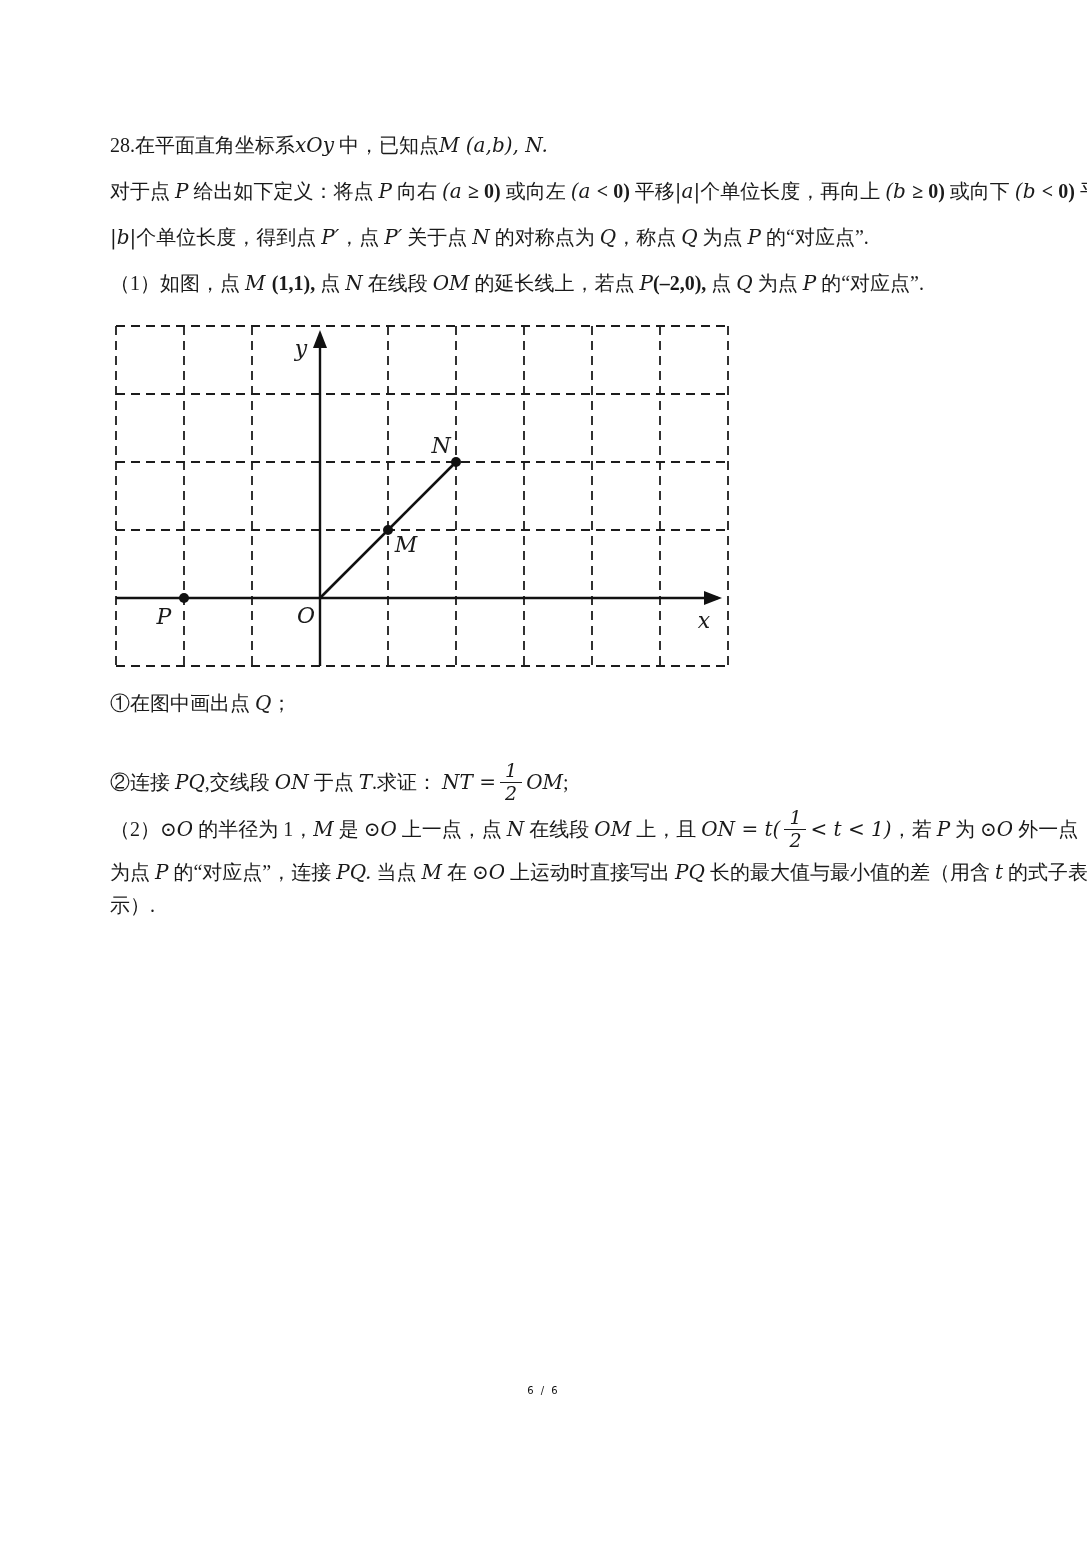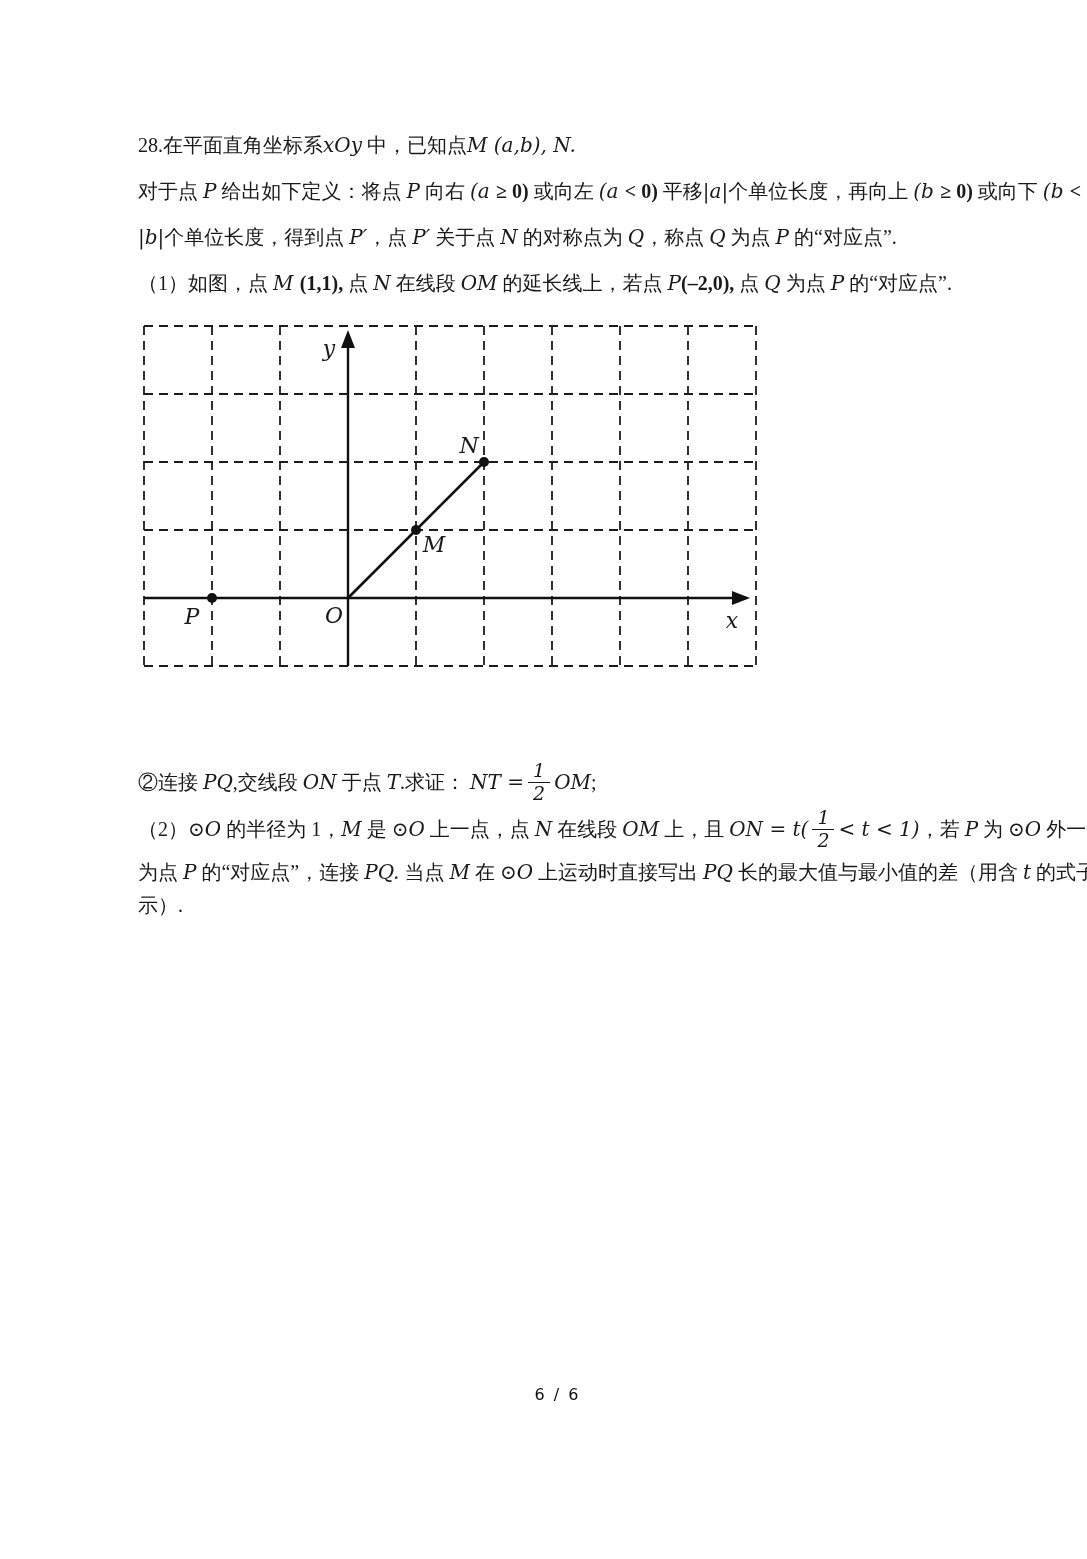--- a/index.html
+++ b/index.html
@@ -2,21 +2,21 @@
 <html><head>
 <meta charset="utf-8">
 <style>
   * { margin:0; padding:0; box-sizing:border-box; }
   html,body { background:#fff; }
   body {
     width:1087px; height:1559px; position:relative;
     font-family:"Liberation Serif","DejaVu Serif",serif;
     color:#1a1a1a;
   }
-  .page { position:absolute; inset:0; background:#fff;margin-left:28px; }
+  .page { position:absolute; inset:0; background:#fff; }
   .line {
     position:absolute; left:110px; right:60px;
     font-size:20px; line-height:27px; white-space:nowrap;
     overflow:visible;
   }
   .cn { font-style:normal; }
   .mi { font-style:italic; font-family:"DejaVu Serif","Liberation Serif",serif; }
   .mb { font-weight:bold; font-style:normal; }
   .frac {
     display:inline-block; vertical-align:middle; text-align:center;
@@ -26,21 +26,21 @@
   .frac .num { display:block; padding:0 5px 1px 5px; border-bottom:1.7px solid #1a1a1a; }
   .frac .den { display:block; padding-top:1px; }
   .figure-wrap { position:absolute; left:116px; top:326px; width:612px; height:341px; }
   svg text {
     font-family:"DejaVu Serif","Liberation Serif",serif;
     font-style:italic; font-size:22px; fill:#1a1a1a;
   }
   .footer {
     position:absolute; left:0; top:1385px; width:100%;
     text-align:center; font-family:"DejaVu Sans","Liberation Sans",sans-serif;
-    font-size:16px; letter-spacing:2px; color:#111;
+    font-size:10px; letter-spacing:2px; color:#111;
   }
 </style>
 </head>
 <body>
 
 <div class="page">
 
   <div class="line" style="top:132px"><span class="cn">28.在平面直角坐标系</span><span class="mi">xOy</span><span class="cn"> 中，已知点</span><span class="mi">M (a,b), N.</span></div>
   <div class="line" style="top:178px"><span class="cn">对于点 </span><span class="mi">P</span><span class="cn"> 给出如下定义：将点 </span><span class="mi">P</span><span class="cn"> 向右 </span><span class="mi">(a </span><span class="mb">≥ 0)</span><span class="cn"> 或向左 </span><span class="mi">(a </span><span class="mb">&lt; 0)</span><span class="cn"> 平移</span><span class="mi">|a|</span><span class="cn">个单位长度，再向上 </span><span class="mi">(b </span><span class="mb">≥ 0)</span><span class="cn"> 或向下 </span><span class="mi">(b </span><span class="mb">&lt; 0)</span><span class="cn"> 平移</span></div>
   <div class="line" style="top:224px"><span class="mi">|b|</span><span class="cn">个单位长度，得到点 </span><span class="mi">P′</span><span class="cn">，点 </span><span class="mi">P′</span><span class="cn"> 关于点 </span><span class="mi">N</span><span class="cn"> 的对称点为 </span><span class="mi">Q</span><span class="cn">，称点 </span><span class="mi">Q</span><span class="cn"> 为点 </span><span class="mi">P</span><span class="cn"> 的“对应点”.</span></div>
@@ -72,20 +72,21 @@
         <circle cx="272" cy="204" r="5" fill="#111"></circle>
         <text x="290" y="226" text-anchor="middle">M</text>
         <circle cx="340" cy="136" r="5" fill="#111"></circle>
         <text x="325" y="127" text-anchor="middle">N</text>
         <text x="185" y="30" text-anchor="middle">y</text>
         <text x="588" y="302" text-anchor="middle">x</text>
         <text x="190" y="297" text-anchor="middle">O</text>
       </svg>
   </div>
 
+  <div class="line" style="top:690px"><span class="cn">①在图中画出点 </span><span class="mi">Q</span><span class="cn">；</span></div>
   <div class="line" style="top:763px"><span class="cn">②连接 </span><span class="mi">PQ</span><span class="cn">,交线段 </span><span class="mi">ON</span><span class="cn"> 于点 </span><span class="mi">T</span><span class="cn">.求证：  </span><span class="mi">NT =</span><span class="frac"><span class="num">1</span><span class="den">2</span></span><span class="mi">OM</span><span class="cn">;</span></div>
   <div class="line" style="top:810px"><span class="cn">（2）</span><span class="mi">⊙O</span><span class="cn"> 的半径为 1，</span><span class="mi">M</span><span class="cn"> 是 </span><span class="mi">⊙O</span><span class="cn"> 上一点，点 </span><span class="mi">N</span><span class="cn"> 在线段 </span><span class="mi">OM</span><span class="cn"> 上，且 </span><span class="mi">ON = t(</span><span class="frac"><span class="num">1</span><span class="den">2</span></span><span class="mi">&lt; t &lt; 1)</span><span class="cn">，若 </span><span class="mi">P</span><span class="cn"> 为 </span><span class="mi">⊙O</span><span class="cn"> 外一点，点 </span></div>
   <div class="line" style="top:859px"><span class="cn">为点 </span><span class="mi">P</span><span class="cn"> 的“对应点”，连接 </span><span class="mi">PQ.</span><span class="cn"> 当点 </span><span class="mi">M</span><span class="cn"> 在 </span><span class="mi">⊙O</span><span class="cn"> 上运动时直接写出 </span><span class="mi">PQ</span><span class="cn"> 长的最大值与最小值的差（用含 </span><span class="mi">t</span><span class="cn"> 的式子表</span></div>
   <div class="line" style="top:892px"><span class="cn">示）.</span></div>
 
   <div class="footer">6 / 6</div>
 
 </div>
 
 </body></html>

